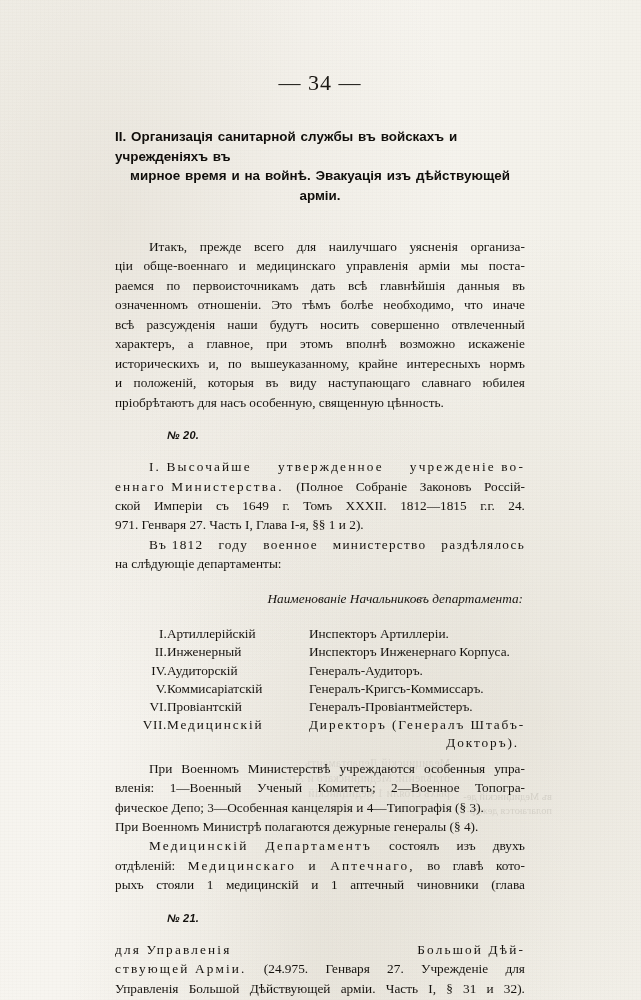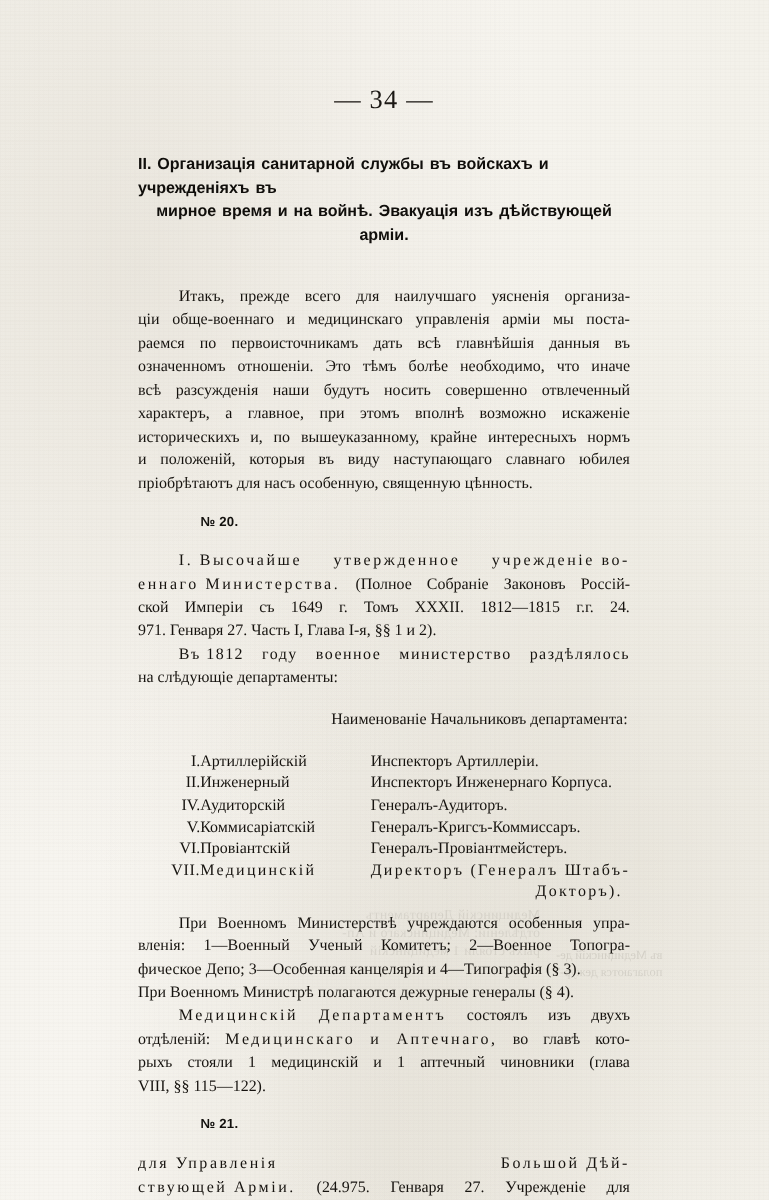--- a/index.html
+++ b/index.html
@@ -100,20 +100,21 @@
   h1.chapter-heading .ln { display: block; }
   h1.chapter-heading .ln1 { text-align: left; }
 
   .numlabel {
     font-family: "Liberation Sans", sans-serif;
     font-weight: bold;
     font-size: 11px;
     margin: 17px 0 0 52px;
     letter-spacing: .2px;
     color: #12100d;
+    font-style: italic;
   }
 
   
   .lines { font-size: 13.3px; line-height: 19.45px; color: #16130f; }
   .lines .l {
     display: block;
     white-space: nowrap;
   }
   .lines .l.j {
     display: flex;
@@ -124,20 +125,21 @@
   .sp2 { letter-spacing: 1.25px; }
 
   
   .table-caption {
     font-size: 13.3px;
     line-height: 19.45px;
     text-align: right;
     margin: 15px 0 0 0;
     padding-right: 2px;
     color: #16130f;
+    font-style: italic;
   }
   table.depts {
     border-collapse: collapse;
     margin-top: 17px;
     width: 100%;
     font-size: 13.3px;
     line-height: 18.2px;
   }
   table.depts td { padding: 0; vertical-align: top; color: #16130f; }
   td.num { text-align: right; width: 58px; white-space: nowrap; padding-right: 5px; }
@@ -374,21 +376,20 @@
           <span>рыхъ</span>
           <span>стояли</span>
           <span>1</span>
           <span>медицинскій</span>
           <span>и</span>
           <span>1</span>
           <span>аптечный</span>
           <span>чиновники</span>
           <span>(глава</span>
         </span>
-      <span class="l">VIII, §§ 115—122).</span>
     </div>
 
     <div class="numlabel">№ 21.</div>
 
     <div class="lines" style="margin-top:16px">
       <span class="l j">
           <span class="sp1">для&nbsp;Управленія</span>
           <span class="sp1">Большой&nbsp;Дѣй-</span>
         </span>
       <span class="l j">

